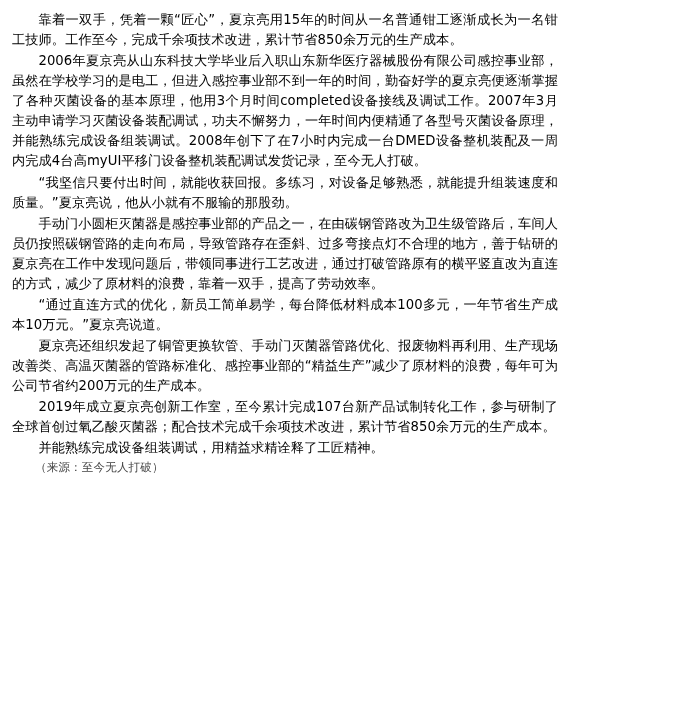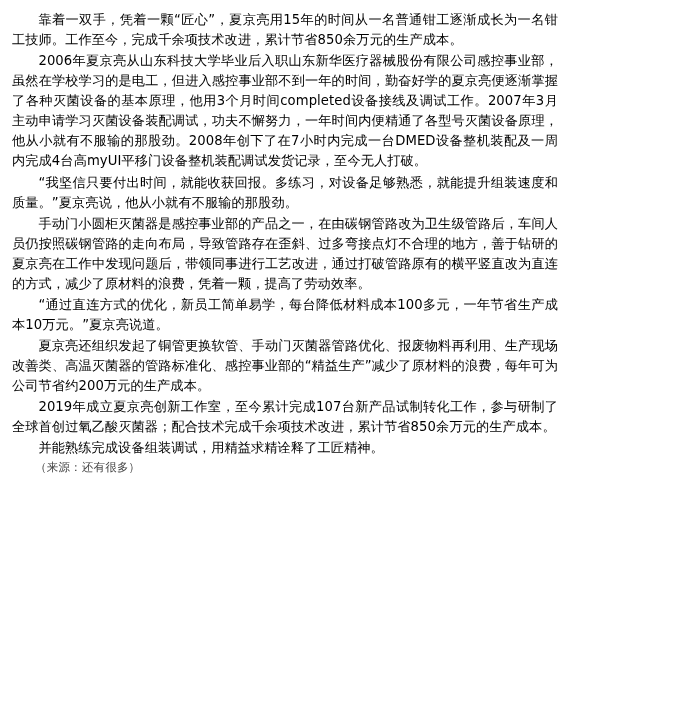--- a/index.html
+++ b/index.html
@@ -39,22 +39,22 @@
     text-indent: 0;
     letter-spacing: 0.2px;
   }
 </style>
 </head>
 <body>
 
 <div class="page">
   <div class="article">
     <p>靠着一双手，凭着一颗“匠心”，夏京亮用15年的时间从一名普通钳工逐渐成长为一名钳工技师。工作至今，完成千余项技术改进，累计节省850余万元的生产成本。</p>
-    <p>2006年夏京亮从山东科技大学毕业后入职山东新华医疗器械股份有限公司感控事业部，虽然在学校学习的是电工，但进入感控事业部不到一年的时间，勤奋好学的夏京亮便逐渐掌握了各种灭菌设备的基本原理，他用3个月时间completed设备接线及调试工作。2007年3月主动申请学习灭菌设备装配调试，功夫不懈努力，一年时间内便精通了各型号灭菌设备原理，他从小就有不服输的那股劲。2008年创下了在7小时内完成一台DMED设备整机装配及一周内完成4台高myUI平移门设备整机装配调试发货记录，至今无人打破。</p>
+    <p>2006年夏京亮从山东科技大学毕业后入职山东新华医疗器械股份有限公司感控事业部，虽然在学校学习的是电工，但进入感控事业部不到一年的时间，勤奋好学的夏京亮便逐渐掌握了各种灭菌设备的基本原理，他用3个月时间completed设备接线及调试工作。2007年3月主动申请学习灭菌设备装配调试，功夫不懈努力，一年时间内便精通了各型号灭菌设备原理，并能熟练完成设备组装调试。2008年创下了在7小时内完成一台DMED设备整机装配及一周内完成4台高myUI平移门设备整机装配调试发货记录，至今无人打破。</p>
     <p>“我坚信只要付出时间，就能收获回报。多练习，对设备足够熟悉，就能提升组装速度和质量。”夏京亮说，他从小就有不服输的那股劲。</p>
-    <p>手动门小圆柜灭菌器是感控事业部的产品之一，在由碳钢管路改为卫生级管路后，车间人员仍按照碳钢管路的走向布局，导致管路存在歪斜、过多弯接点灯不合理的地方，善于钻研的夏京亮在工作中发现问题后，带领同事进行工艺改进，通过打破管路原有的横平竖直改为直连的方式，减少了原材料的浪费，凭着一颗，提高了劳动效率。</p>
+    <p>手动门小圆柜灭菌器是感控事业部的产品之一，在由碳钢管路改为卫生级管路后，车间人员仍按照碳钢管路的走向布局，导致管路存在歪斜、过多弯接点灯不合理的地方，善于钻研的夏京亮在工作中发现问题后，带领同事进行工艺改进，通过打破管路原有的横平竖直改为直连的方式，减少了原材料的浪费，靠着一双手，提高了劳动效率。</p>
     <p>“通过直连方式的优化，新员工简单易学，每台降低材料成本100多元，一年节省生产成本10万元。”夏京亮说道。</p>
     <p>夏京亮还组织发起了铜管更换软管、手动门灭菌器管路优化、报废物料再利用、生产现场改善类、高温灭菌器的管路标准化、感控事业部的“精益生产”减少了原材料的浪费，每年可为公司节省约200万元的生产成本。</p>
     <p>2019年成立夏京亮创新工作室，至今累计完成107台新产品试制转化工作，参与研制了全球首创过氧乙酸灭菌器；配合技术完成千余项技术改进，累计节省850余万元的生产成本。</p>
     <p>并能熟练完成设备组装调试，用精益求精诠释了工匠精神。</p>
-    <p class="source">（来源：还有很多）</p>
+    <p class="source">（来源：至今无人打破）</p>
   </div>
 </div>
 
 </body></html>

